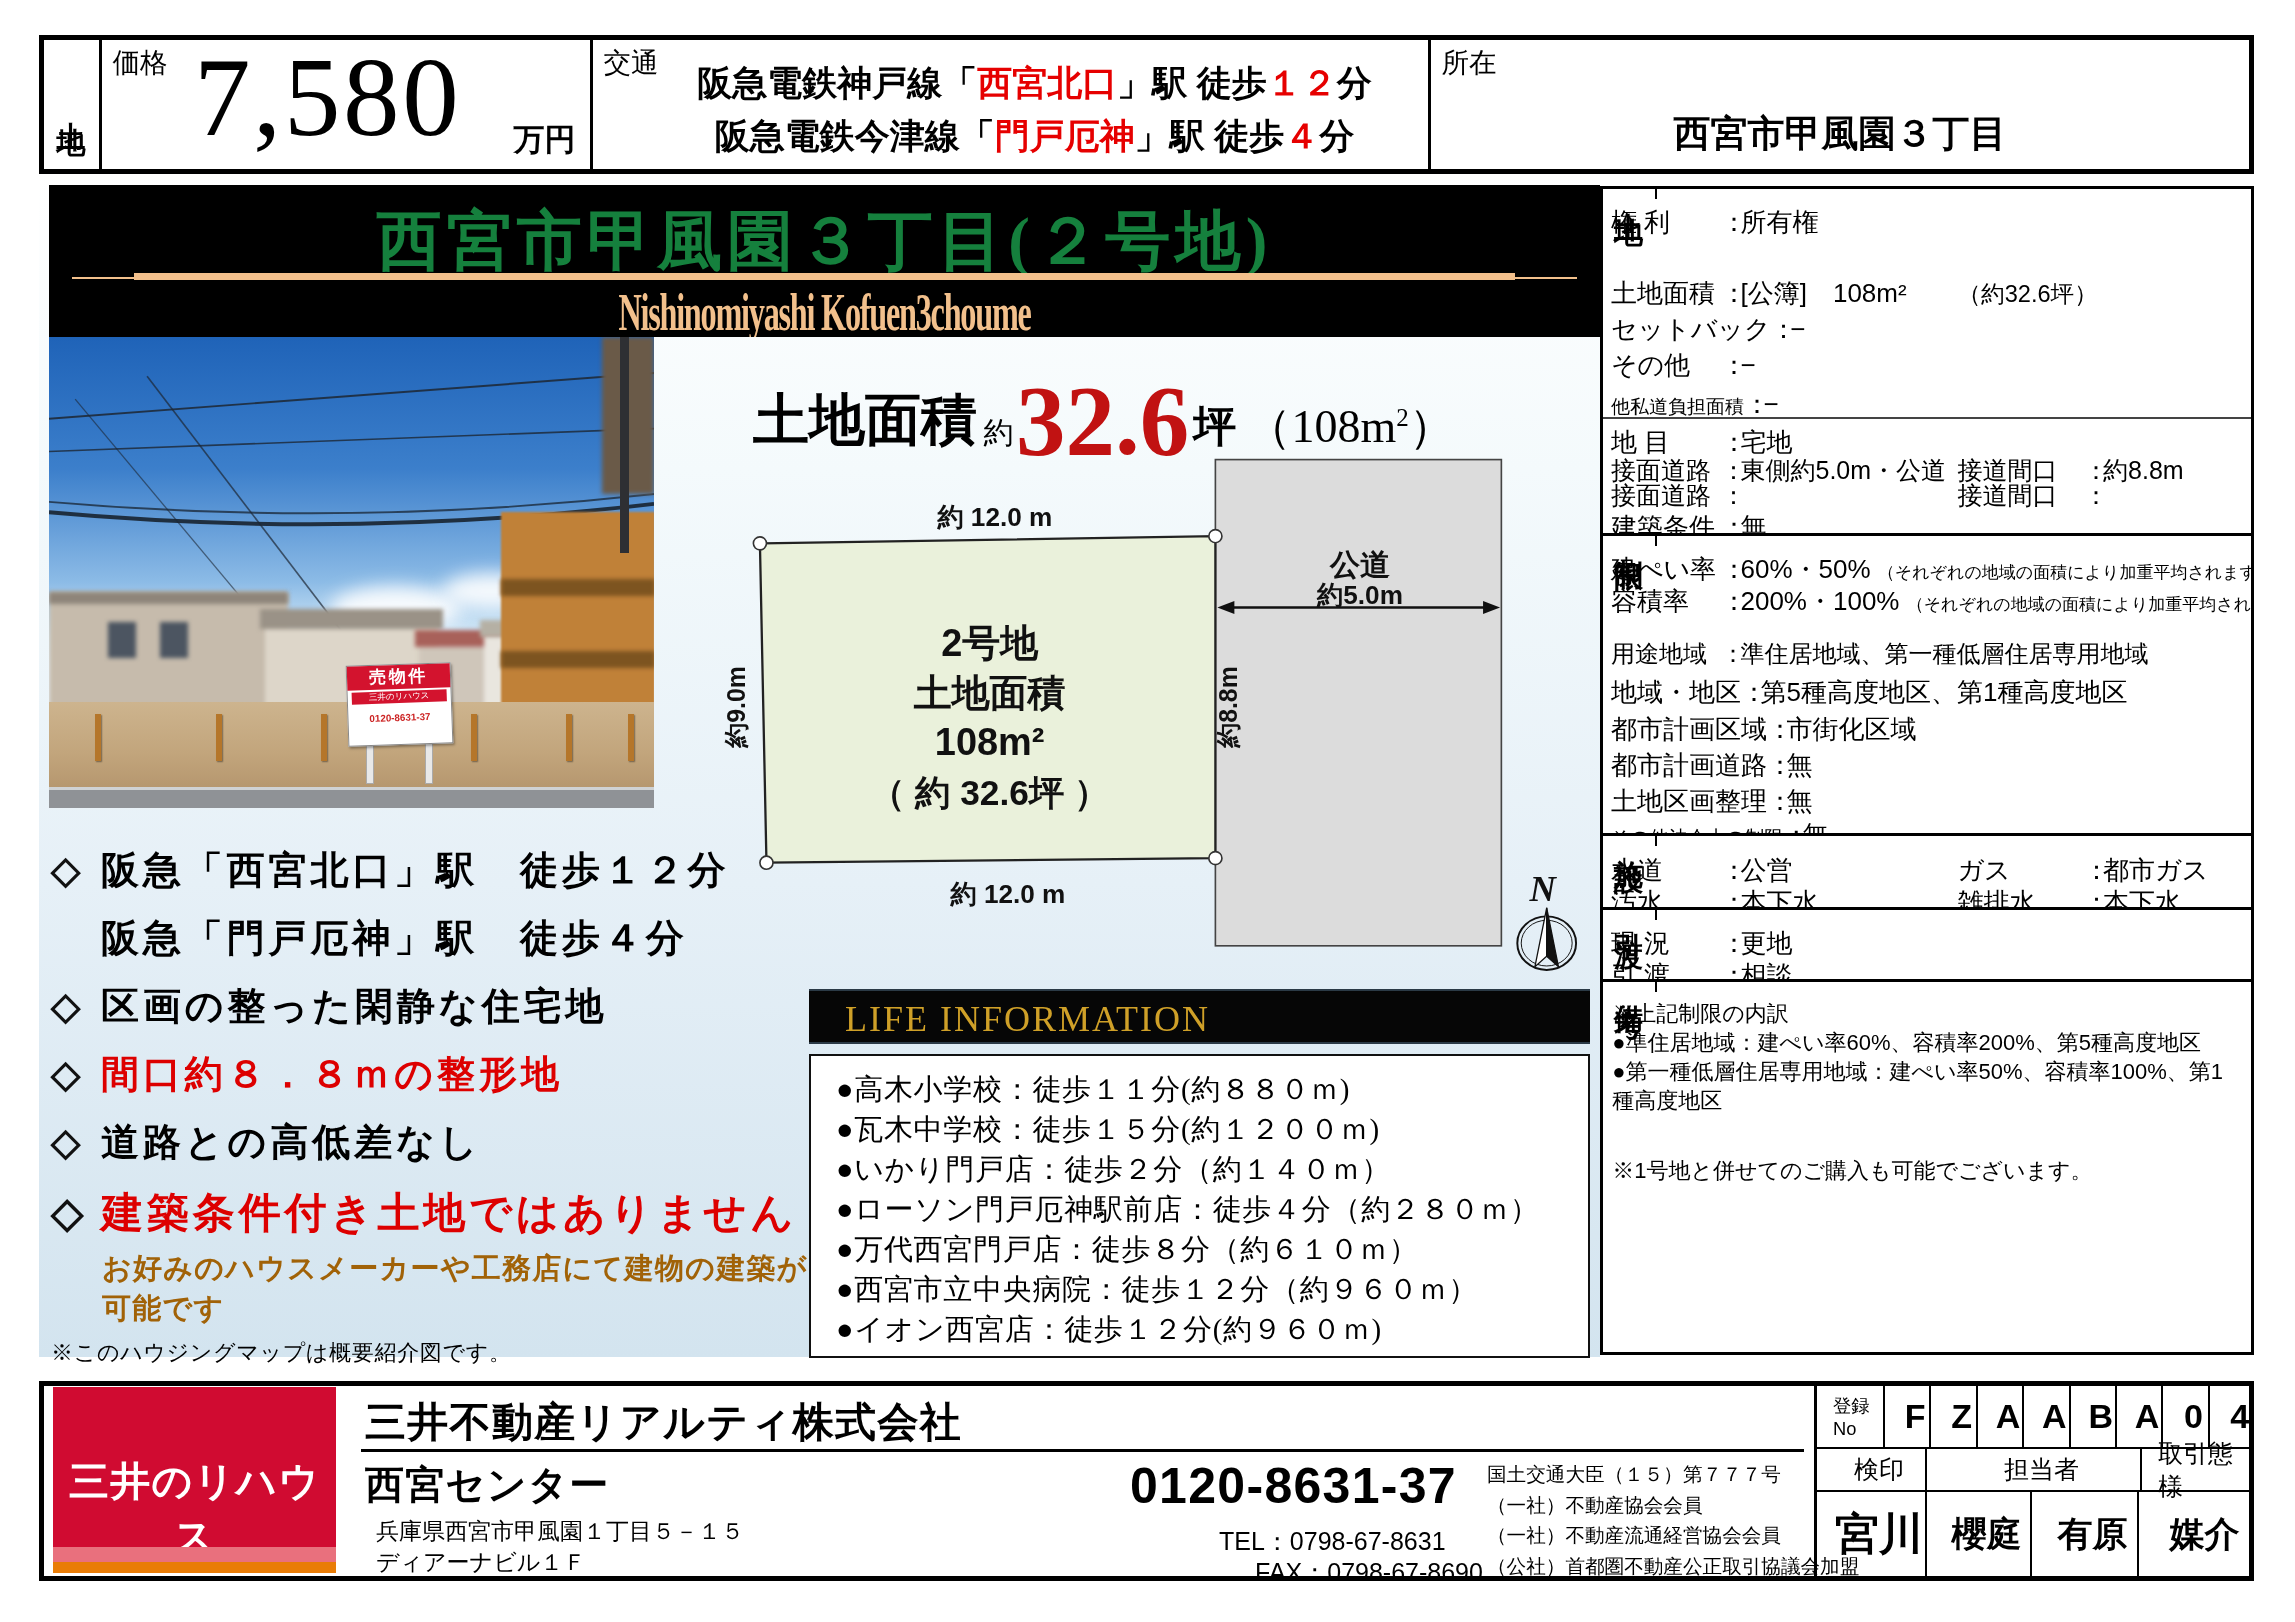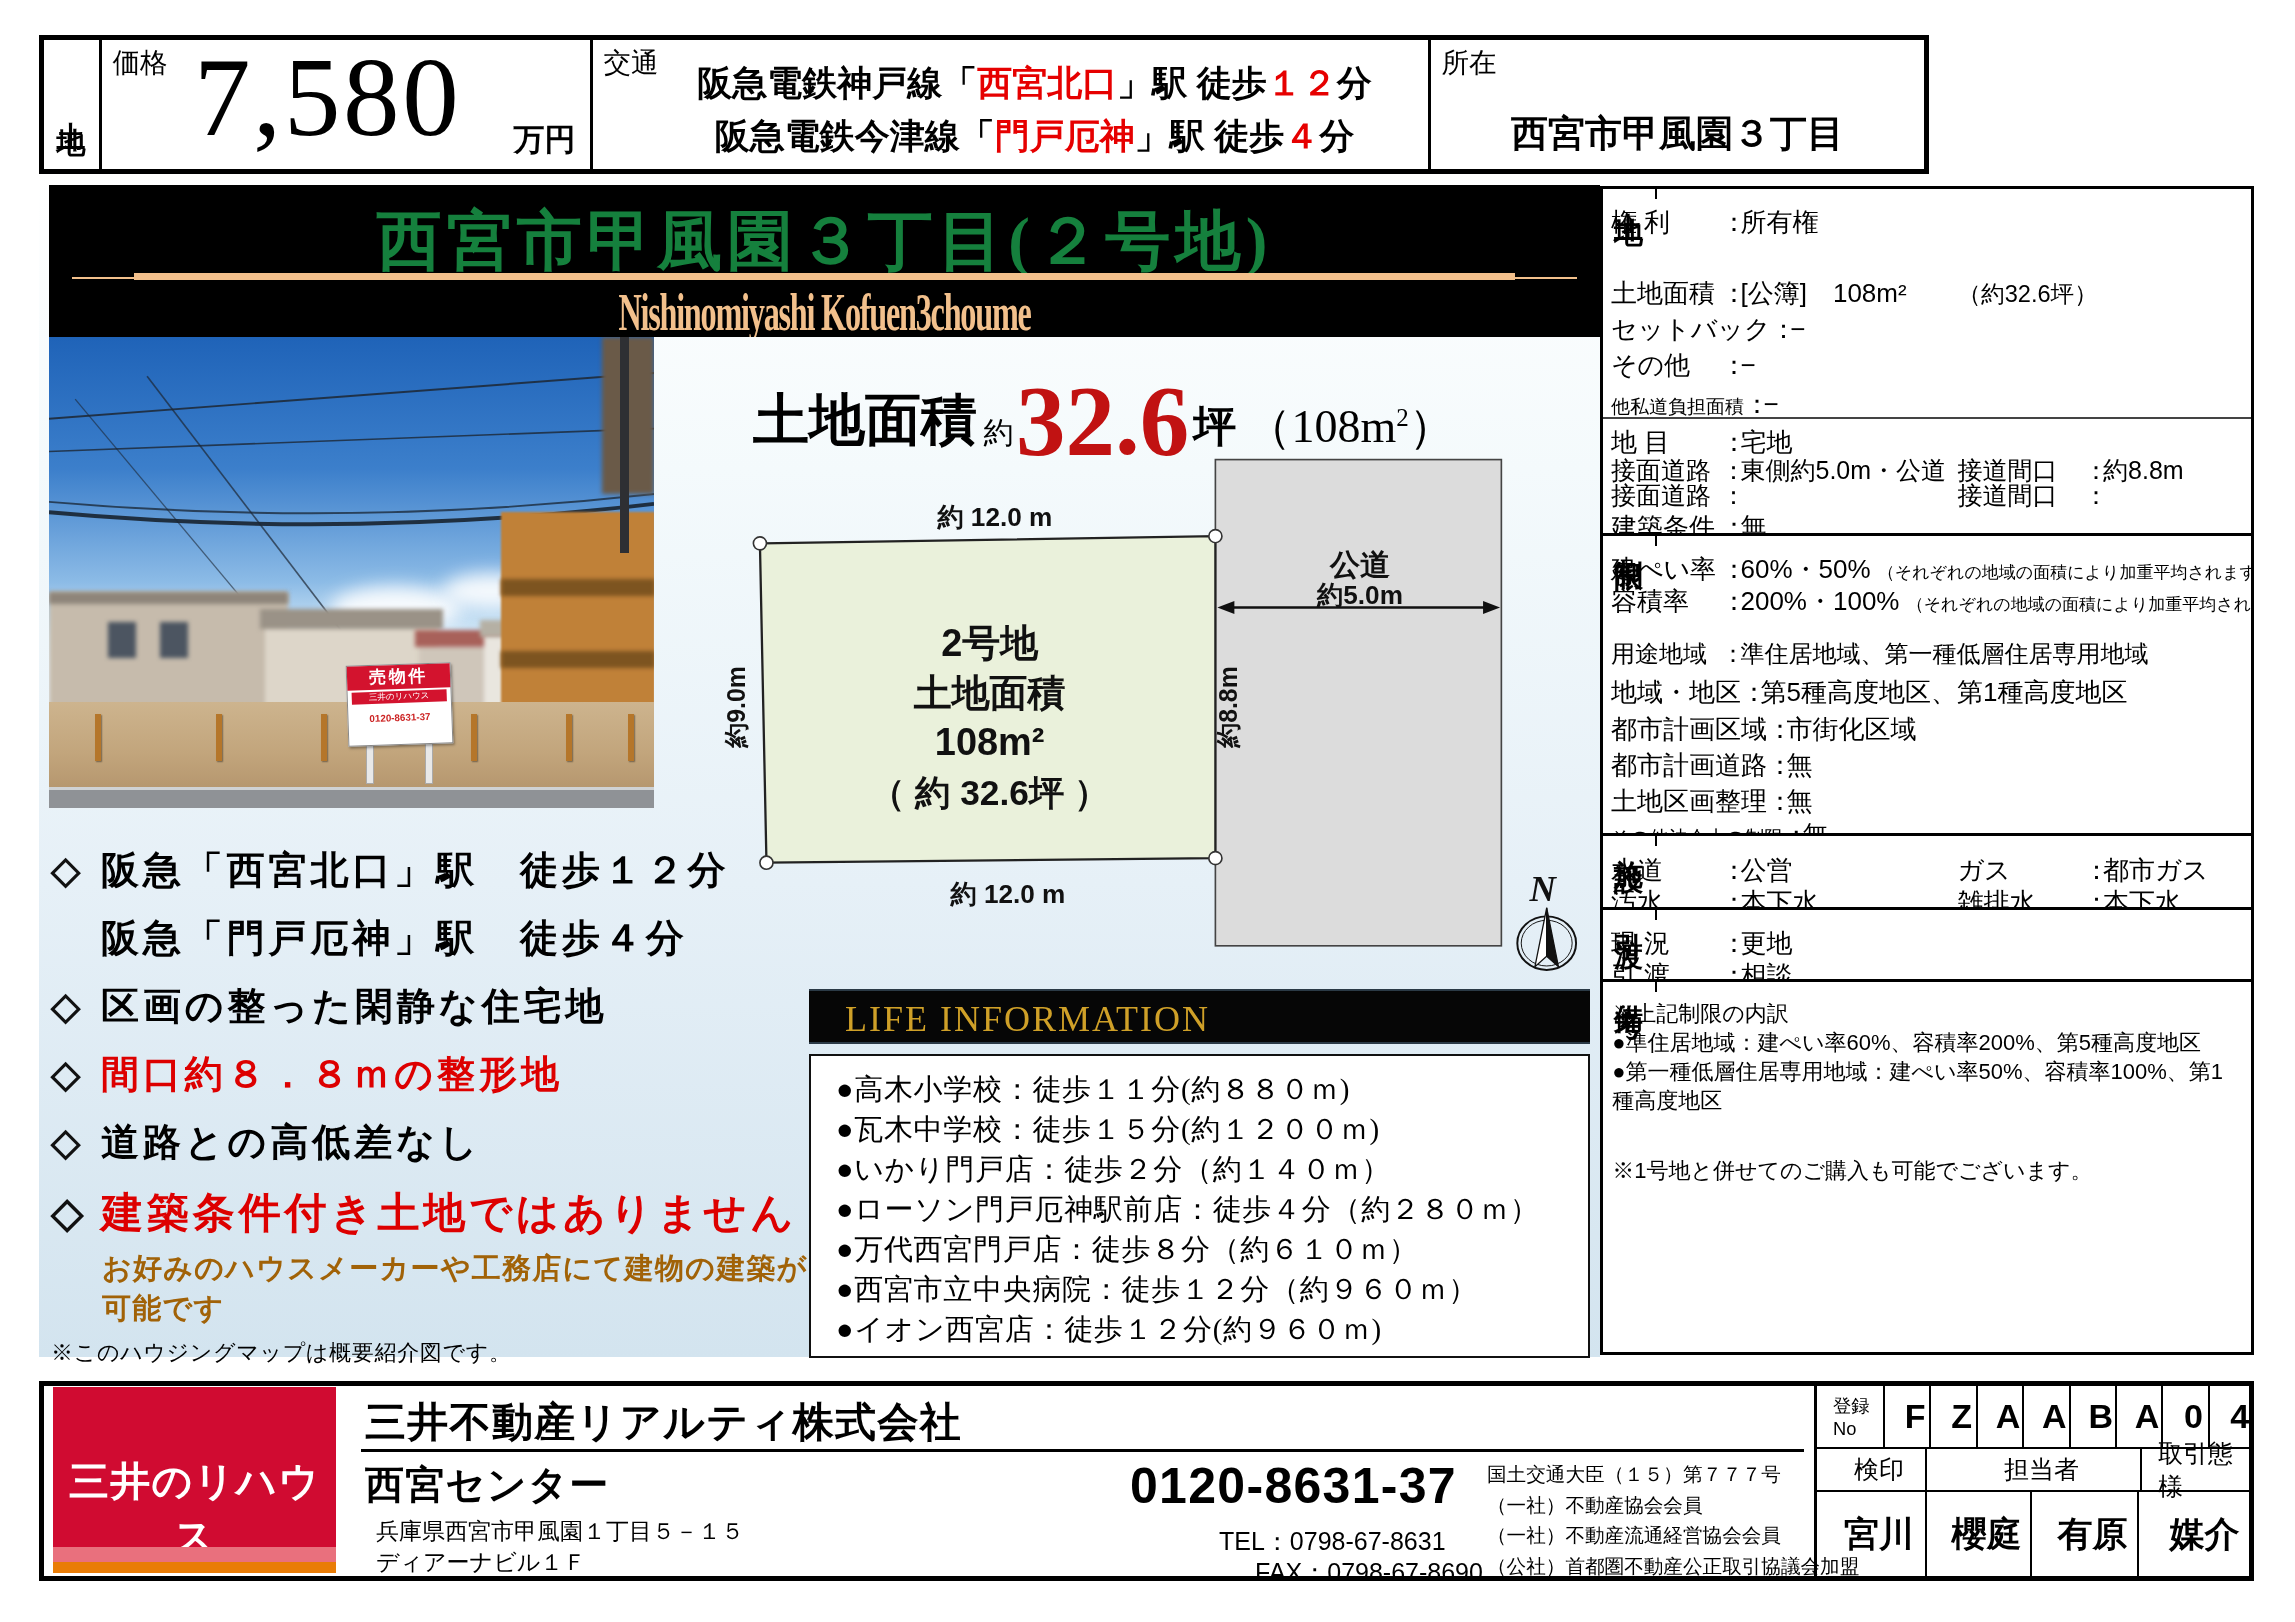--- a/index.html
+++ b/index.html
@@ -5,21 +5,21 @@
   html,body{margin:0;padding:0;background:#fff;}
   #page{position:relative;width:2295px;height:1623px;background:#fff;overflow:hidden;
         font-family:"Liberation Sans",sans-serif;color:#000;}
   .abs{position:absolute;}
 
   
   #mainbg{left:39px;top:173px;width:1561px;height:1184px;
     background:linear-gradient(180deg,#ffffff 0%,#f4fafc 25%,#e6f0f7 60%,#d3e4ef 100%);}
 
   
-  #topbar{left:39px;top:35px;width:1890px;height:139px;border:5.2px solid #000;display:flex;background:#fff;box-sizing:border-box;}
+  #topbar{left:39px;top:35px;width:2215px;height:139px;border:5.2px solid #000;display:flex;background:#fff;box-sizing:border-box;}
   .tb-cell{position:relative;box-sizing:border-box;}
   #tb-cat{width:58px;border-right:3.3px solid #000;display:flex;align-items:center;justify-content:center;}
   #tb-cat span{writing-mode:vertical-rl;text-orientation:upright;font-size:29px;font-weight:bold;letter-spacing:6.5px;}
   #tb-price{width:491px;border-right:3.3px solid #000;}
   #tb-access{width:838px;border-right:3.3px solid #000;}
   #tb-loc{flex:1;}
   .tb-label{position:absolute;left:10.5px;top:5.2px;font-size:27.5px;}
   #price-val{position:absolute;left:92px;top:-7.9px;font-family:"Liberation Serif",serif;font-size:113px;letter-spacing:2.6px;}
   #price-unit{position:absolute;right:14.4px;bottom:7.9px;font-size:31px;font-weight:bold;}
   .acc-line{position:absolute;left:62px;width:759px;text-align:center;font-size:35px;font-weight:bold;white-space:nowrap;}
@@ -120,21 +120,21 @@
   .frow1{height:63px;border-bottom:2.6px solid #000;}
   .frow2{height:43px;border-bottom:2.6px solid #000;}
   .frow3{flex:1;}
   .fcell{border-right:2px solid #000;display:flex;align-items:center;justify-content:center;box-sizing:border-box;padding-left:16px;}
   .fcell:last-child{border-right:none;}
   #f-reglab{width:68px;font-size:18.3px;}
   .f-char{flex:1;font-size:34px;font-weight:bold;}
   .f-h1{width:110px;font-size:25px;}
   .f-h2{width:215px;font-size:25px;}
   .f-h3{flex:1;font-size:25px;}
-  .f-n1{width:110px;font-size:35px;font-weight:bold;}
+  .f-n1{width:110px;font-size:44px;font-weight:bold;}
   .f-n2{width:105px;font-size:35px;font-weight:bold;}
   .f-n3{width:107px;font-size:35px;font-weight:bold;}
   .f-n4{flex:1;font-size:35px;font-weight:bold;}
 </style>
 </head>
 <body>
 
 <div id="page">
 
   <div id="mainbg" class="abs"></div>

